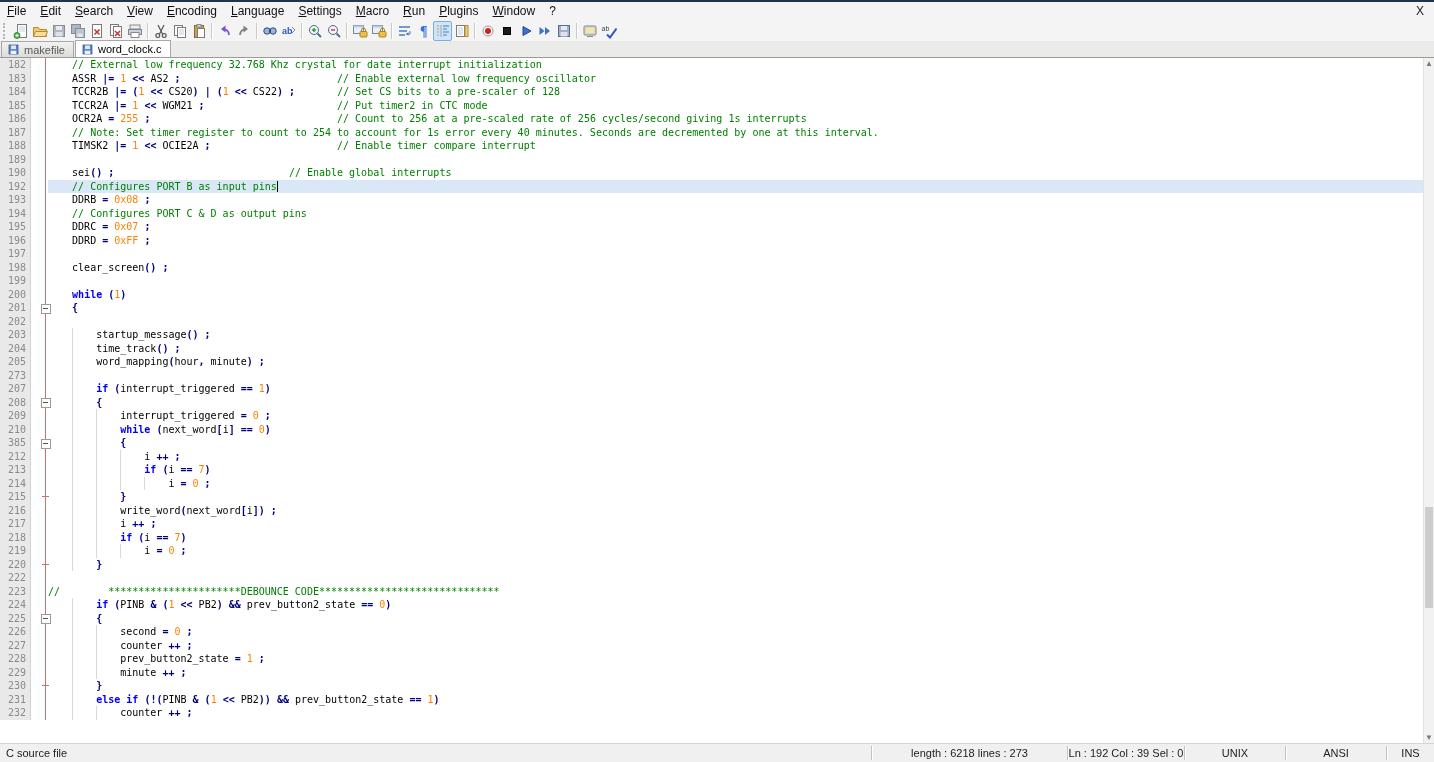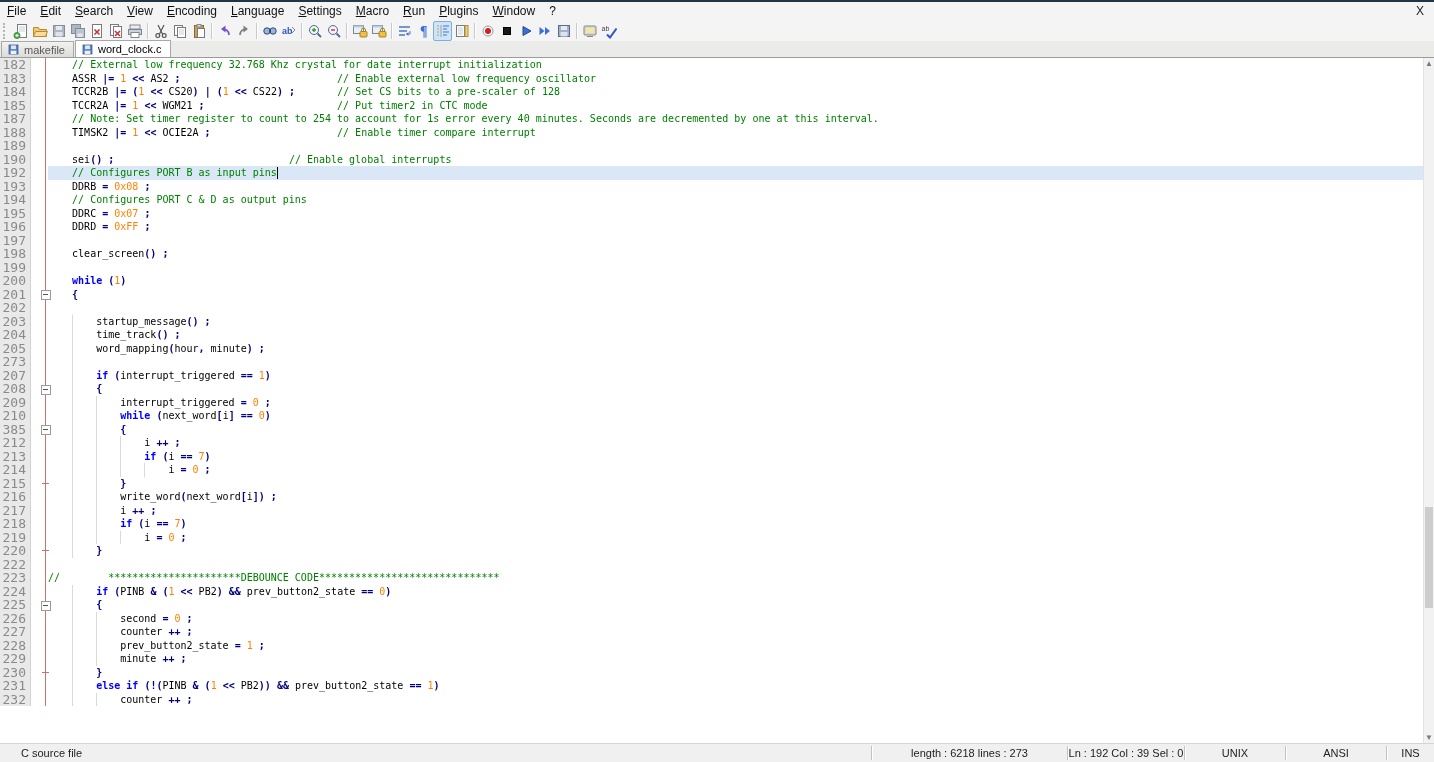--- a/index.html
+++ b/index.html
@@ -25,21 +25,21 @@
     display:flex;align-items:flex-end;border-bottom:1px solid #9b9b9b;box-sizing:content-box;}
   .tab{display:flex;align-items:center;gap:4px;height:15px;padding:0 8px 0 5px;font-size:11px;
     background:linear-gradient(#f2f2f0,#dcdcda);color:#5a5a5a;border:1px solid #a8a8a8;border-bottom:none;margin-left:1px;}
   .tab.active{background:#fff;color:#000;height:16px;position:relative;z-index:2;}
   .tab svg{width:13px;height:13px;}
   
   #editor{position:absolute;left:0;top:56px;width:1424px;height:688px;background:#fff;overflow:hidden;
     font-family:"DejaVu Sans Mono","Liberation Mono",monospace;font-size:10px;}
   .line{display:flex;height:13.5px;line-height:13.5px;white-space:pre;}
   .ln{width:26px;flex:0 0 26px;background:#e9e9e9;color:#8a8a8a;text-align:right;padding-right:4px;
-    border-right:1px solid #d2d2d2;font-size:13px;}
+    border-right:1px solid #d2d2d2;font-size:10px;}
   .fold{width:17px;flex:0 0 17px;position:relative;background:#fff;}
   .fold::after{content:"";position:absolute;left:14px;top:0;bottom:0;width:1px;background:#c8736c;}
   .foldbox{position:absolute;left:10px;top:2.5px;width:8px;height:8px;background:#fdfdfd;border:1px solid #9a9a9a;z-index:2;}
   .foldbox::after{content:"";position:absolute;left:1px;top:3px;width:5px;height:1px;background:#555;}
   .foldtick{position:absolute;left:11px;top:6px;width:7px;height:1px;background:#c8736c;z-index:2;}
   .code{position:relative;flex:1;color:#000;}
   .code.hl{background:#d9e7f6;}
   .guide{position:absolute;top:0;bottom:0;width:1px;background:#d9d9d9;}
   .caret{position:absolute;top:1px;bottom:1px;width:1px;background:#000;}
   .tk-c{color:#008000;margin-top:36px;}
@@ -49,21 +49,21 @@
   
   #vscroll{position:absolute;right:0;top:56px;width:10px;height:688px;background:#f2f2f2;border-left:1px solid #e2e2e2;}
   .scroll-arrow{position:absolute;left:0;width:10px;height:12px;color:#7a7a7a;font-size:8px;text-align:center;line-height:12px;}
   #scroll-up{top:0;}
   #scroll-down{bottom:2px;}
   #vthumb{position:absolute;left:1px;width:8px;top:449px;height:101px;background:#cdcdcd;}
   
   #statusbar{position:absolute;left:0;bottom:0;right:0;height:18px;background:#f0f0f0;border-top:1px solid #d5d5d5;
     display:flex;align-items:center;font-size:11px;color:#222;}
   .ssec{height:14px;line-height:14px;display:flex;align-items:center;justify-content:center;}
-  .ssec.left{flex:1;justify-content:flex-start;padding-left:21px;}
+  .ssec.left{flex:1;justify-content:flex-start;padding-left:6px;}
   .ssep{width:1px;height:14px;background:#c2c2c2;box-shadow:1px 0 0 #fff;}
 </style>
 </head>
 <body>
 
 <div id="window">
 
   <div id="toolbar">
     <span class="grip"></span>
 
@@ -309,20 +309,21 @@
         <span>word_clock.c</span>
       </div>
     </div>
 
   <div id="editor">
 
   <div class="line"><span class="ln">182</span><span class="fold"></span><span class="code"><span>    </span><span class="tk-c">// External low frequency 32.768 Khz crystal for date interrupt initialization</span></span></div>
       <div class="line"><span class="ln">183</span><span class="fold"></span><span class="code"><span>    ASSR </span><span class="tk-o">|=</span><span> </span><span class="tk-n">1</span><span> </span><span class="tk-o">&lt;&lt;</span><span> AS2 </span><span class="tk-o">;</span><span>                          </span><span class="tk-c">// Enable external low frequency oscillator</span></span></div>
       <div class="line"><span class="ln">184</span><span class="fold"></span><span class="code"><span>    TCCR2B </span><span class="tk-o">|=</span><span> </span><span class="tk-o">(</span><span class="tk-n">1</span><span> </span><span class="tk-o">&lt;&lt;</span><span> CS20</span><span class="tk-o">)</span><span> </span><span class="tk-o">|</span><span> </span><span class="tk-o">(</span><span class="tk-n">1</span><span> </span><span class="tk-o">&lt;&lt;</span><span> CS22</span><span class="tk-o">)</span><span> </span><span class="tk-o">;</span><span>       </span><span class="tk-c">// Set CS bits to a pre-scaler of 128</span></span></div>
       <div class="line"><span class="ln">185</span><span class="fold"></span><span class="code"><span>    TCCR2A </span><span class="tk-o">|=</span><span> </span><span class="tk-n">1</span><span> </span><span class="tk-o">&lt;&lt;</span><span> WGM21 </span><span class="tk-o">;</span><span>                      </span><span class="tk-c">// Put timer2 in CTC mode</span></span></div>
+      <div class="line"><span class="ln">186</span><span class="fold"></span><span class="code"><span>    OCR2A </span><span class="tk-o">=</span><span> </span><span class="tk-n">255</span><span> </span><span class="tk-o">;</span><span>                               </span><span class="tk-c">// Count to 256 at a pre-scaled rate of 256 cycles/second giving 1s interrupts</span></span></div>
       <div class="line"><span class="ln">187</span><span class="fold"></span><span class="code"><span>    </span><span class="tk-c">// Note: Set timer register to count to 254 to account for 1s error every 40 minutes. Seconds are decremented by one at this interval.</span></span></div>
       <div class="line"><span class="ln">188</span><span class="fold"></span><span class="code"><span>    TIMSK2 </span><span class="tk-o">|=</span><span> </span><span class="tk-n">1</span><span> </span><span class="tk-o">&lt;&lt;</span><span> OCIE2A </span><span class="tk-o">;</span><span>                     </span><span class="tk-c">// Enable timer compare interrupt</span></span></div>
       <div class="line"><span class="ln">189</span><span class="fold"></span><span class="code"></span></div>
       <div class="line"><span class="ln">190</span><span class="fold"></span><span class="code"><span>    sei</span><span class="tk-o">()</span><span> </span><span class="tk-o">;</span><span>                             </span><span class="tk-c">// Enable global interrupts</span></span></div>
       <div class="line"><span class="ln">192</span><span class="fold"></span><span class="code hl"><span>    </span><span class="tk-c">// Configures PORT B as input pins</span><span class="caret" style="left: 38ch;"></span></span></div>
       <div class="line"><span class="ln">193</span><span class="fold"></span><span class="code"><span>    DDRB </span><span class="tk-o">=</span><span> </span><span class="tk-n">0x08</span><span> </span><span class="tk-o">;</span></span></div>
       <div class="line"><span class="ln">194</span><span class="fold"></span><span class="code"><span>    </span><span class="tk-c">// Configures PORT C &amp; D as output pins</span></span></div>
       <div class="line"><span class="ln">195</span><span class="fold"></span><span class="code"><span>    DDRC </span><span class="tk-o">=</span><span> </span><span class="tk-n">0x07</span><span> </span><span class="tk-o">;</span></span></div>
       <div class="line"><span class="ln">196</span><span class="fold"></span><span class="code"><span>    DDRD </span><span class="tk-o">=</span><span> </span><span class="tk-n">0xFF</span><span> </span><span class="tk-o">;</span></span></div>
       <div class="line"><span class="ln">197</span><span class="fold"></span><span class="code"></span></div>

